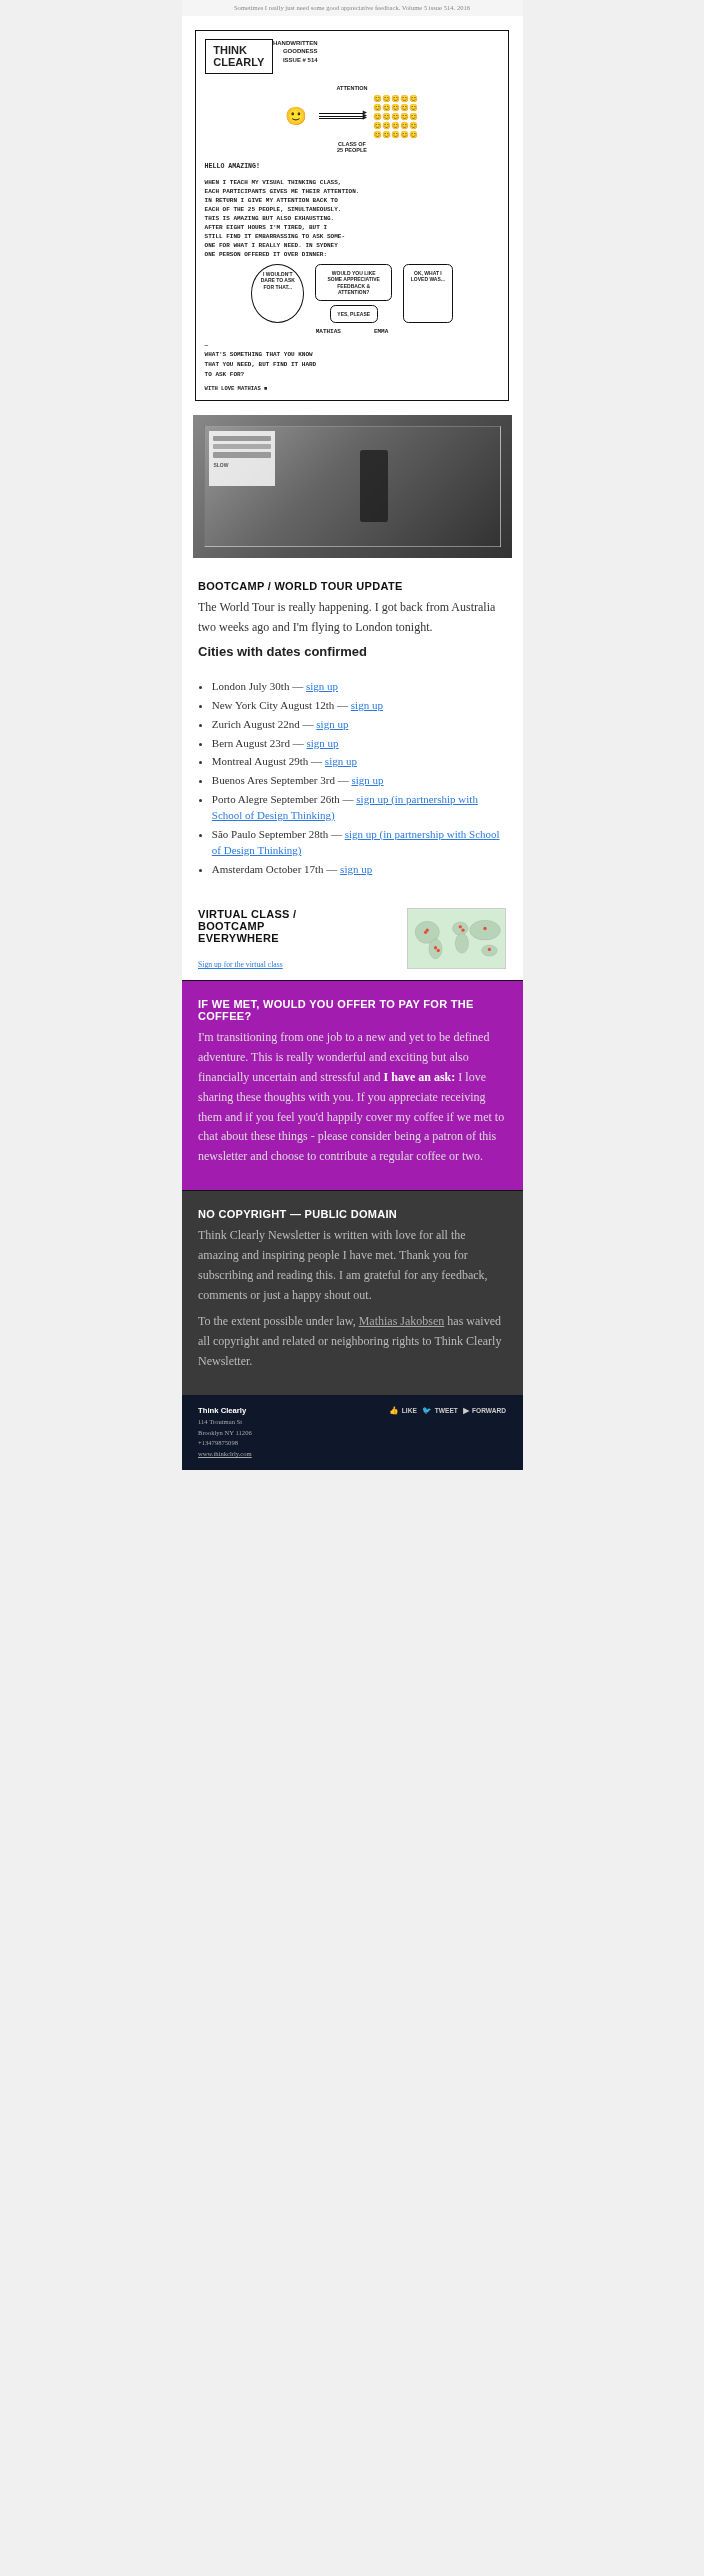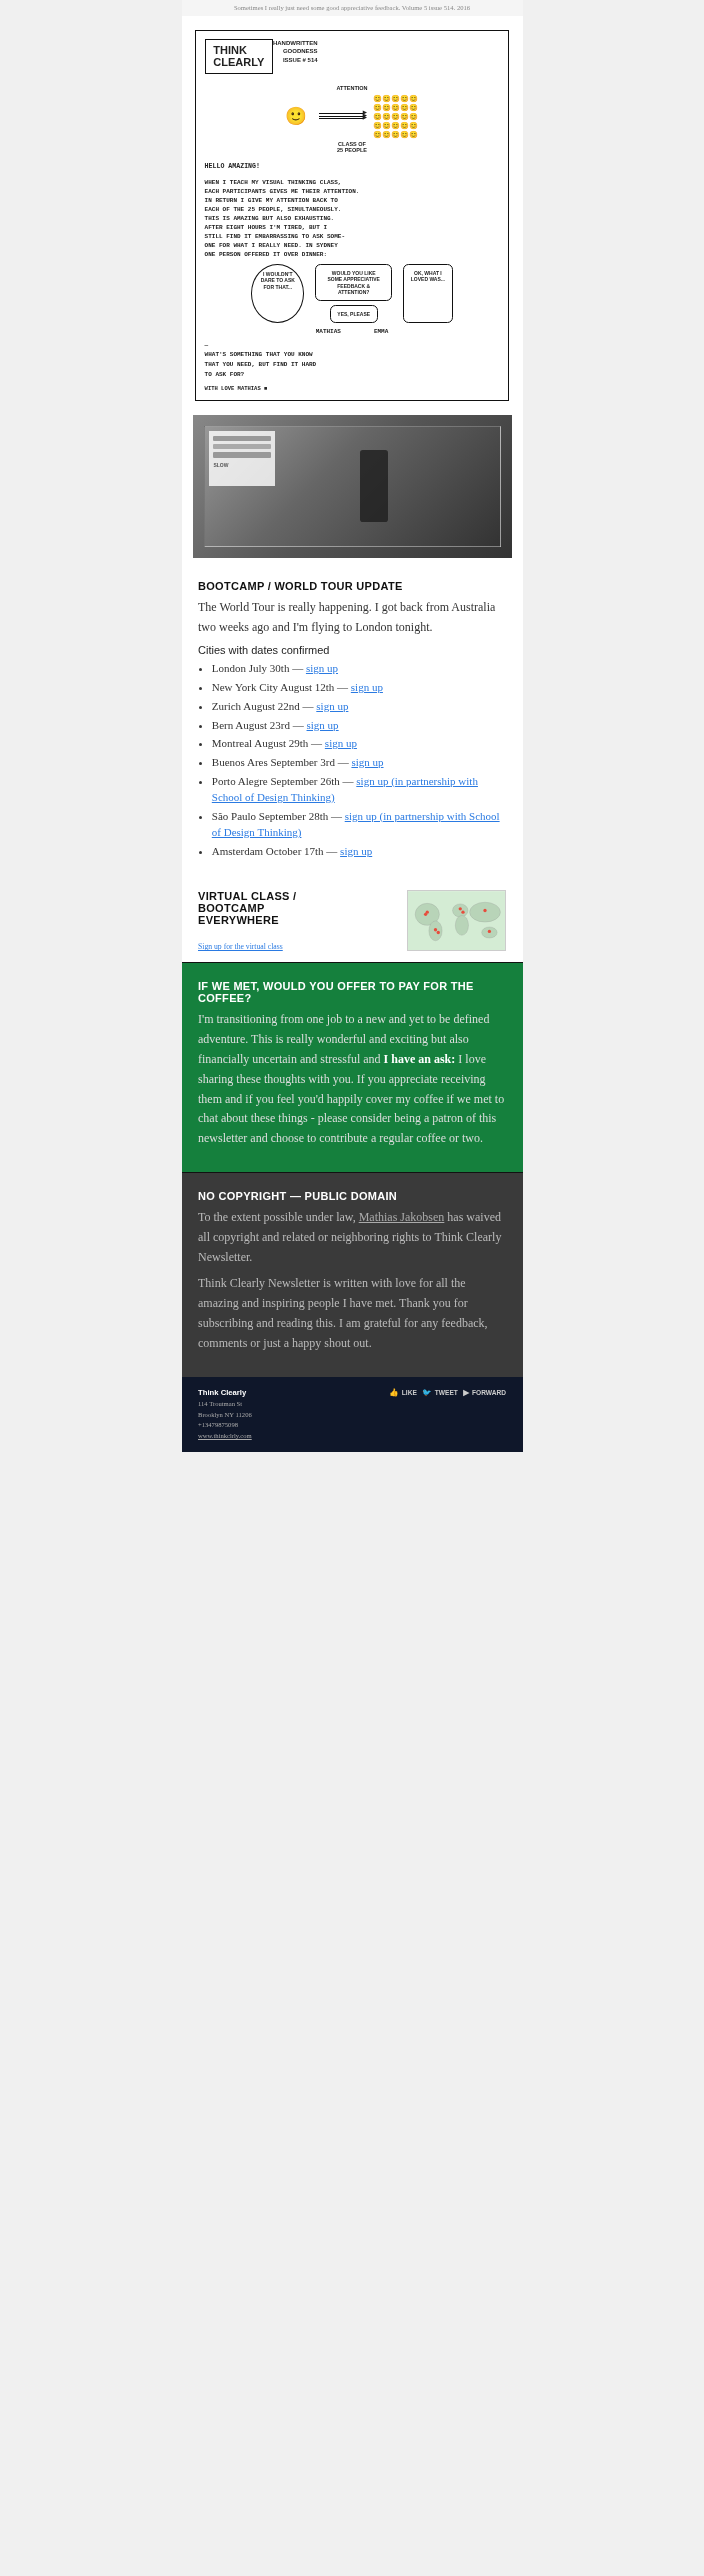--- a/index.html
+++ b/index.html
@@ -213,23 +213,23 @@
       letter-spacing: 0.3px;
     }
     .section-body {
       font-size: 12px;
       color: #333;
       line-height: 1.65;
       margin-bottom: 6.6px;
     }
     .cities-title {
       font-family: Arial, sans-serif;
-      font-weight: normal;
-      font-size: 11px;
-      margin-bottom: 4px;
+      font-weight: bold;
+      font-size: 13px;
+      margin-bottom: 19px;
     }
     .city-list {
       list-style: disc;
       padding-left: 13.8px;
       margin-bottom: 8.3px;
     }
     .city-list li {
       margin-bottom: 2.2px;
       font-size: 11px;
       line-height: 1.5;
@@ -260,21 +260,21 @@
       overflow: hidden;
     }
     .virtual-link {
       display: inline-block;
       margin-top: 10px;
       color: #2a7ae2;
       text-decoration: underline;
       font-size: 7.7px;
     }
     .dark-section {
-      background: #15803d;
+      background: #a21caf;
       color: #fff;
       padding: 16.5px;
     }
     .dark-section .section-title {
       color: #fff;
       margin-bottom: 6.6px;
     }
     .dark-section .section-body {
       color: #ddd;
       line-height: 1.65;
@@ -536,26 +536,26 @@
       <span>I'm transitioning from one job to a new and yet to be defined adventure. This is really wonderful and exciting but also financially uncertain and stressful and</span>
       <strong>I have an ask:</strong>
       <span>I love sharing these thoughts with you. If you appreciate receiving them and if you feel you'd happily cover my coffee if we met to chat about these things - please consider being a patron of this newsletter and choose to contribute a regular coffee or two.</span>
     </p>
   </div>
 
   <hr class="divider-line">
 
   <div class="copyright-section">
     <h2 class="section-title">No Copyright — Public Domain</h2>
+    <p class="section-body">Think Clearly Newsletter is written with love for all the amazing and inspiring people I have met. Thank you for subscribing and reading this. I am grateful for any feedback, comments or just a happy shout out.</p>
     <p class="section-body">
       <span>To the extent possible under law,</span>
       <a href="#">Mathias Jakobsen</a>
       <span>has waived all copyright and related or neighboring rights to Think Clearly Newsletter.</span>
     </p>
-    <p class="section-body">Think Clearly Newsletter is written with love for all the amazing and inspiring people I have met. Thank you for subscribing and reading this. I am grateful for any feedback, comments or just a happy shout out.</p>
   </div>
 
   <div class="footer">
     <div>
       <div class="footer-brand">Think Clearly</div>
       <div class="footer-address">
         <span>114 Troutman St</span><br>
         <span>Brooklyn NY 11206</span><br>
         <span>+13479875098</span><br>
         <a href="#">www.thinkclrly.com</a>

